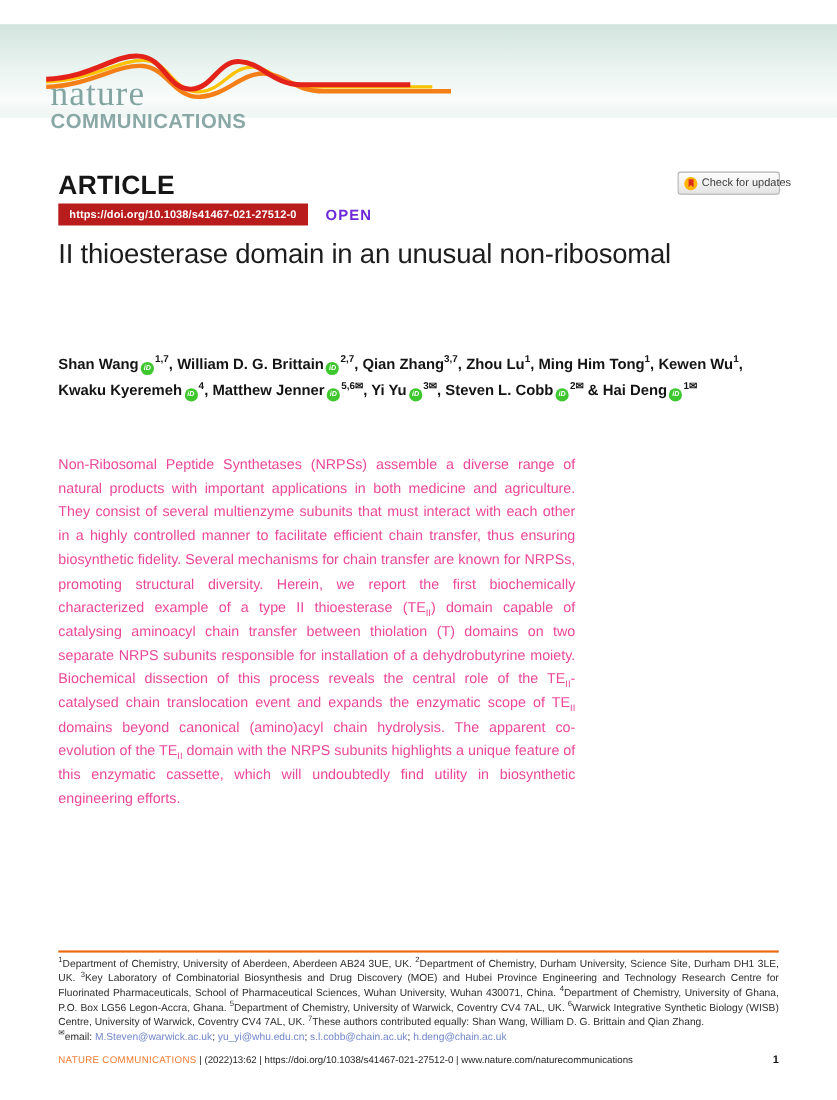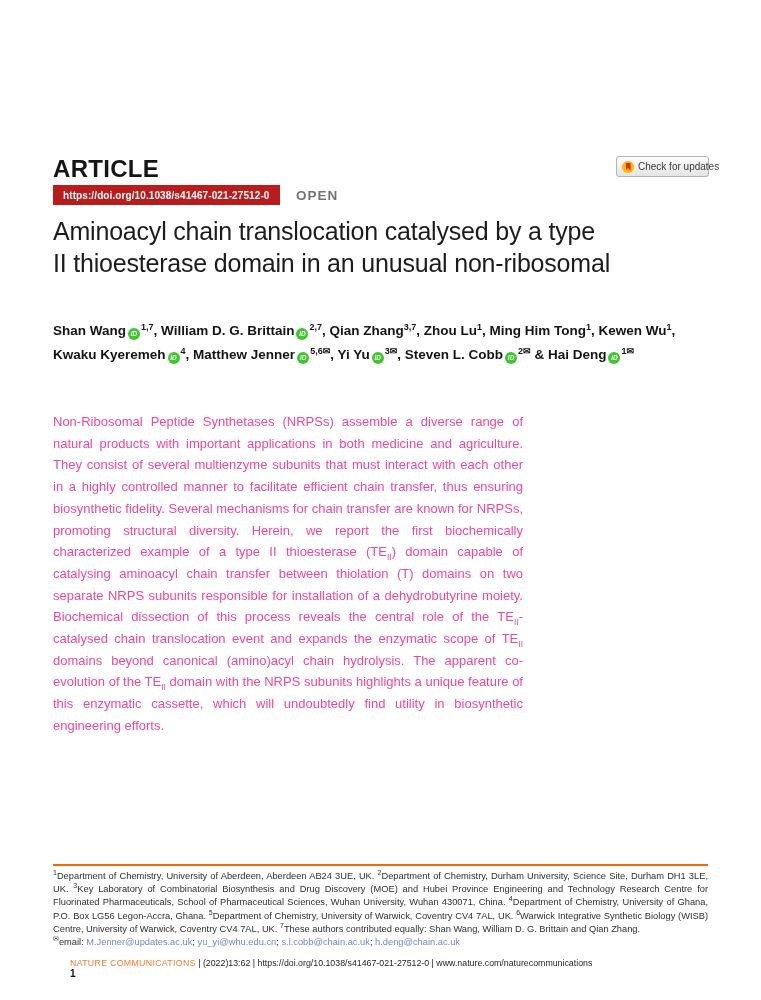--- a/index.html
+++ b/index.html
@@ -47,21 +47,21 @@
   .check-label { font-size:10px; color:#3c3c3c; white-space:nowrap; }
 
   .doi-badge {
     position:absolute; left:53px; top:185px; height:20px;
     background:#b91c1c; color:#ffffff; font-size:10px; font-weight:bold;
     display:flex; align-items:center; padding:0 10px; letter-spacing:0.1px;
     text-decoration:none;
   }
   .open-label {
     position:absolute; left:296px; top:188px;
-    font-size:13.5px; font-weight:bold; color:#737373; letter-spacing:1px;
+    font-size:13.5px; font-weight:bold; color:#6d28d9; letter-spacing:1px;
   }
 
   
   .title {
     position:absolute; left:53px; top:216px; width:670px;
     font-size:25px; line-height:31.5px; font-weight:400; color:#1c1c1c;
     letter-spacing:-0.2px;
   }
   .authors {
     position:absolute; left:53px; top:319px; width:652px;
@@ -90,58 +90,66 @@
   .footnotes {
     position:absolute; left:53px; top:870px; width:655px;
     font-size:9.3px; line-height:13.2px; color:#2e2e2e; text-align:justify;
   }
   .footnotes sup { font-size:7px; line-height:0; }
   .email-line { text-align:left; }
   .email-link { color:#7186c8; text-decoration:none; }
 
   
   .footer {
-    position:absolute; left:70px; top:958px; width:655px;
+    position:absolute; left:53px; top:958px; width:655px;
     display:flex; justify-content:space-between; align-items:baseline;
-    font-size:8.8px; color:#1d1d1d;flex-direction:column;
+    font-size:8.8px; color:#1d1d1d;
   }
   .footer-journal { color:#f07b33; letter-spacing:0.3px; }
   .footer-page { font-size:10px; font-weight:bold; color:#111; }
 </style>
 </head>
 <body>
 
 <div id="page">
 
+  <div class="masthead">
+    <svg class="waves" viewBox="0 0 375 58">
+      <path d="M 2,26.5 C 44,25 70,5 93,7 C 114,9 118,36 141,35.5 C 162,35 170,12 190,13 C 208,14 216,31 242,31 L 353,31" fill="none" stroke="#fdc300" stroke-width="3"></path>
+      <path d="M 2,31 C 42,30 66,10 90,12 C 112,14 118,41 142,40 C 166,39 180,17 202,19 C 222,21 228,35 254,35 L 370,35" fill="none" stroke="#f57f17" stroke-width="4"></path>
+      <path d="M 2,24 C 45,22 62,2 86,3 C 110,4 112,34 134,33 C 154,32 158,7 178,8 C 198,9 208,29 234,29 L 333,29" fill="none" stroke="#e3231a" stroke-width="4.5"></path>
+    </svg>
+    <div class="logo-nature">nature</div>
+    <div class="logo-comms">COMMUNICATIONS</div>
+  </div>
 
   <div class="kicker">ARTICLE</div>
 
   <div class="check-btn">
     <span class="check-circle">
         <span class="bookmark"></span>
       </span>
     <span class="check-label">Check for updates</span>
   </div>
 
   <a class="doi-badge">https://doi.org/10.1038/s41467-021-27512-0</a>
   <div class="open-label">OPEN</div>
 
   <div class="title">
-    <div>Aminoacyl chain translocation catalysed by a type</div>
     <div>II thioesterase domain in an unusual non-ribosomal</div>
   </div>
 
   <div class="authors"><span>Shan Wang</span><span class="orcid">iD</span><sup class="asup">1,7</sup>, <span>William D. G. Brittain</span><span class="orcid">iD</span><sup class="asup">2,7</sup>, <span>Qian Zhang</span><sup class="asup">3,7</sup>, <span>Zhou Lu</span><sup class="asup">1</sup>, <span>Ming Him Tong</span><sup class="asup">1</sup>, <span>Kewen Wu</span><sup class="asup">1</sup>, <span>Kwaku Kyeremeh</span><span class="orcid">iD</span><sup class="asup">4</sup>, <span>Matthew Jenner</span><span class="orcid">iD</span><sup class="asup">5,6<span class="env">✉</span></sup>, <span>Yi Yu</span><span class="orcid">iD</span><sup class="asup">3<span class="env">✉</span></sup>, <span>Steven L. Cobb</span><span class="orcid">iD</span><sup class="asup">2<span class="env">✉</span></sup> &amp; <span>Hai Deng</span><span class="orcid">iD</span><sup class="asup">1<span class="env">✉</span></sup></div>
 
   <div class="abstract">Non-Ribosomal Peptide Synthetases (NRPSs) assemble a diverse range of natural products with important applications in both medicine and agriculture. They consist of several multienzyme subunits that must interact with each other in a highly controlled manner to facilitate efficient chain transfer, thus ensuring biosynthetic fidelity. Several mechanisms for chain transfer are known for NRPSs, promoting structural diversity. Herein, we report the first biochemically characterized example of a type II thioesterase (TE<sub>II</sub>) domain capable of catalysing aminoacyl chain transfer between thiolation (T) domains on two separate NRPS subunits responsible for installation of a dehydrobutyrine moiety. Biochemical dissection of this process reveals the central role of the TE<sub>II</sub>-catalysed chain translocation event and expands the enzymatic scope of TE<sub>II</sub> domains beyond canonical (amino)acyl chain hydrolysis. The apparent co-evolution of the TE<sub>II</sub> domain with the NRPS subunits highlights a unique feature of this enzymatic cassette, which will undoubtedly find utility in biosynthetic engineering efforts.</div>
 
   <div class="foot-rule"></div>
   <div class="footnotes">
     <span><sup>1</sup>Department of Chemistry, University of Aberdeen, Aberdeen AB24 3UE, UK. <sup>2</sup>Department of Chemistry, Durham University, Science Site, Durham DH1 3LE, UK. <sup>3</sup>Key Laboratory of Combinatorial Biosynthesis and Drug Discovery (MOE) and Hubei Province Engineering and Technology Research Centre for Fluorinated Pharmaceuticals, School of Pharmaceutical Sciences, Wuhan University, Wuhan 430071, China. <sup>4</sup>Department of Chemistry, University of Ghana, P.O. Box LG56 Legon-Accra, Ghana. <sup>5</sup>Department of Chemistry, University of Warwick, Coventry CV4 7AL, UK. <sup>6</sup>Warwick Integrative Synthetic Biology (WISB) Centre, University of Warwick, Coventry CV4 7AL, UK. <sup>7</sup>These authors contributed equally: Shan Wang, William D. G. Brittain and Qian Zhang.</span>
-    <div class="email-line"><sup>✉</sup>email: <a class="email-link">M.Jenner@updates.ac.uk</a>; <a class="email-link">yu_yi@whu.edu.cn</a>; <a class="email-link">s.l.cobb@chain.ac.uk</a>; <a class="email-link">h.deng@chain.ac.uk</a></div>
+    <div class="email-line"><sup>✉</sup>email: <a class="email-link">M.Steven@warwick.ac.uk</a>; <a class="email-link">yu_yi@whu.edu.cn</a>; <a class="email-link">s.l.cobb@chain.ac.uk</a>; <a class="email-link">h.deng@chain.ac.uk</a></div>
   </div>
 
   <div class="footer">
     <div>
       <span class="footer-journal">NATURE COMMUNICATIONS</span><span> | (2022)13:62 | https://doi.org/10.1038/s41467-021-27512-0 | www.nature.com/naturecommunications</span>
     </div>
     <div class="footer-page">1</div>
   </div>
 
 </div>

